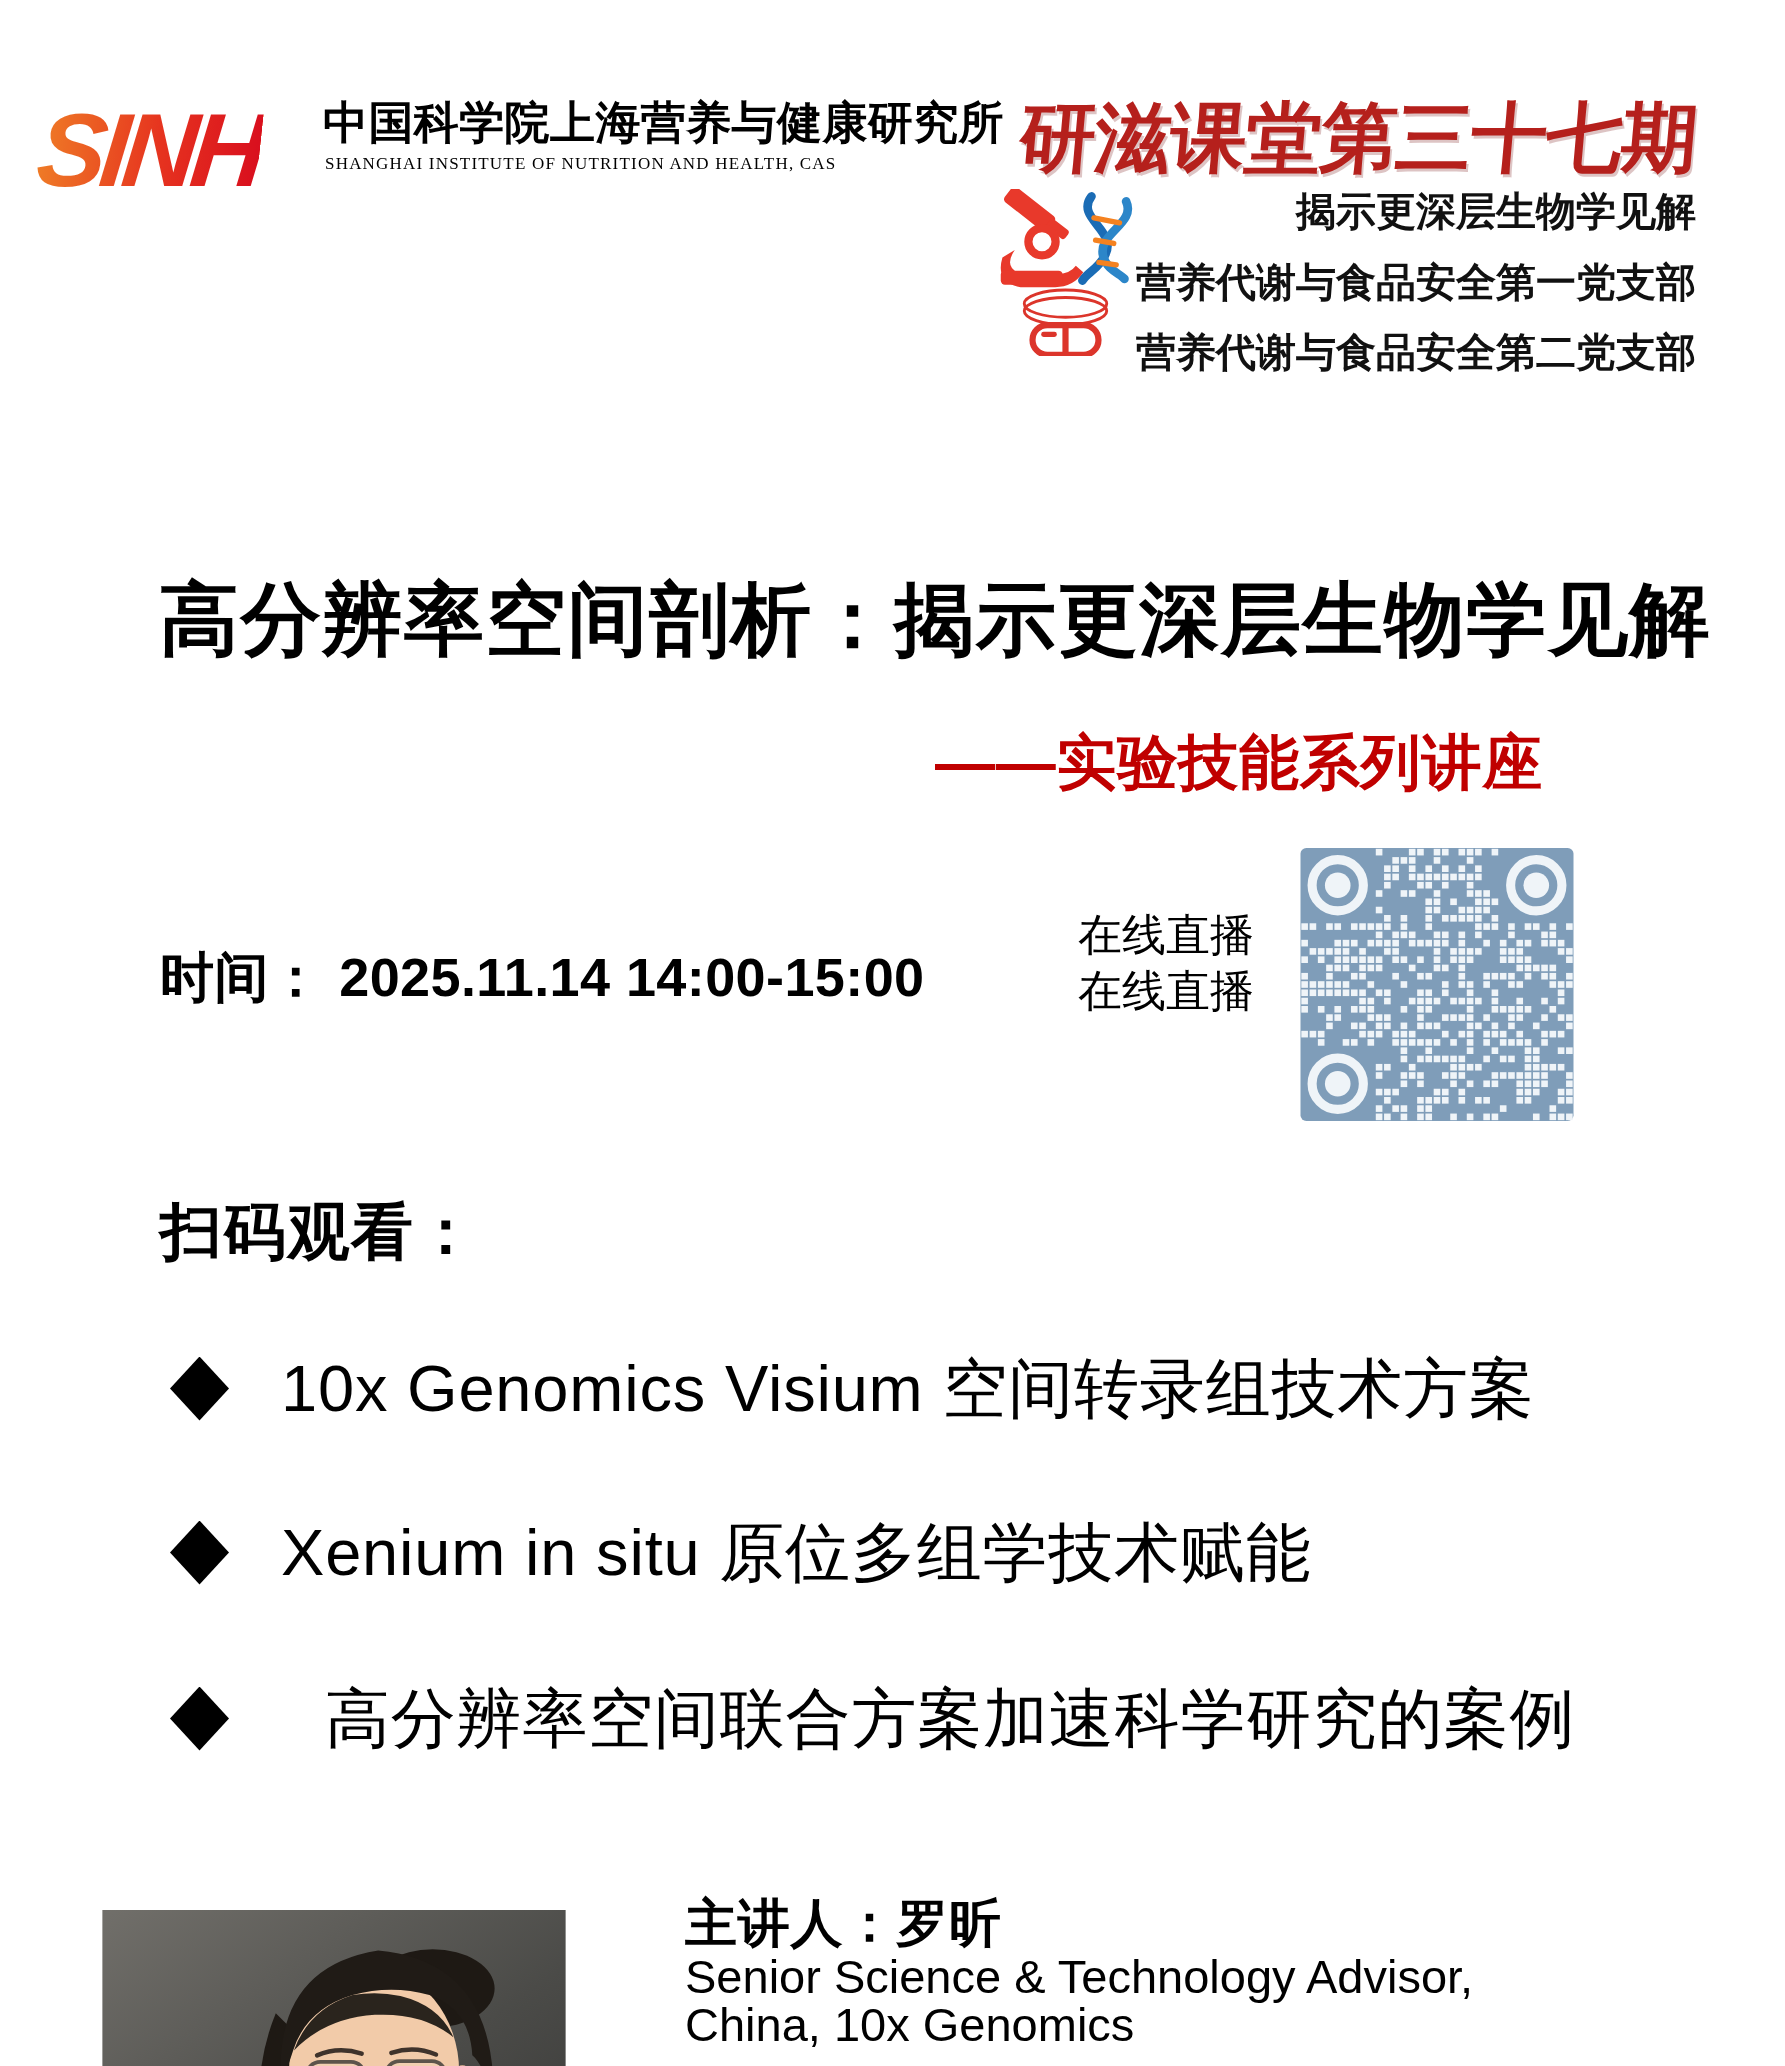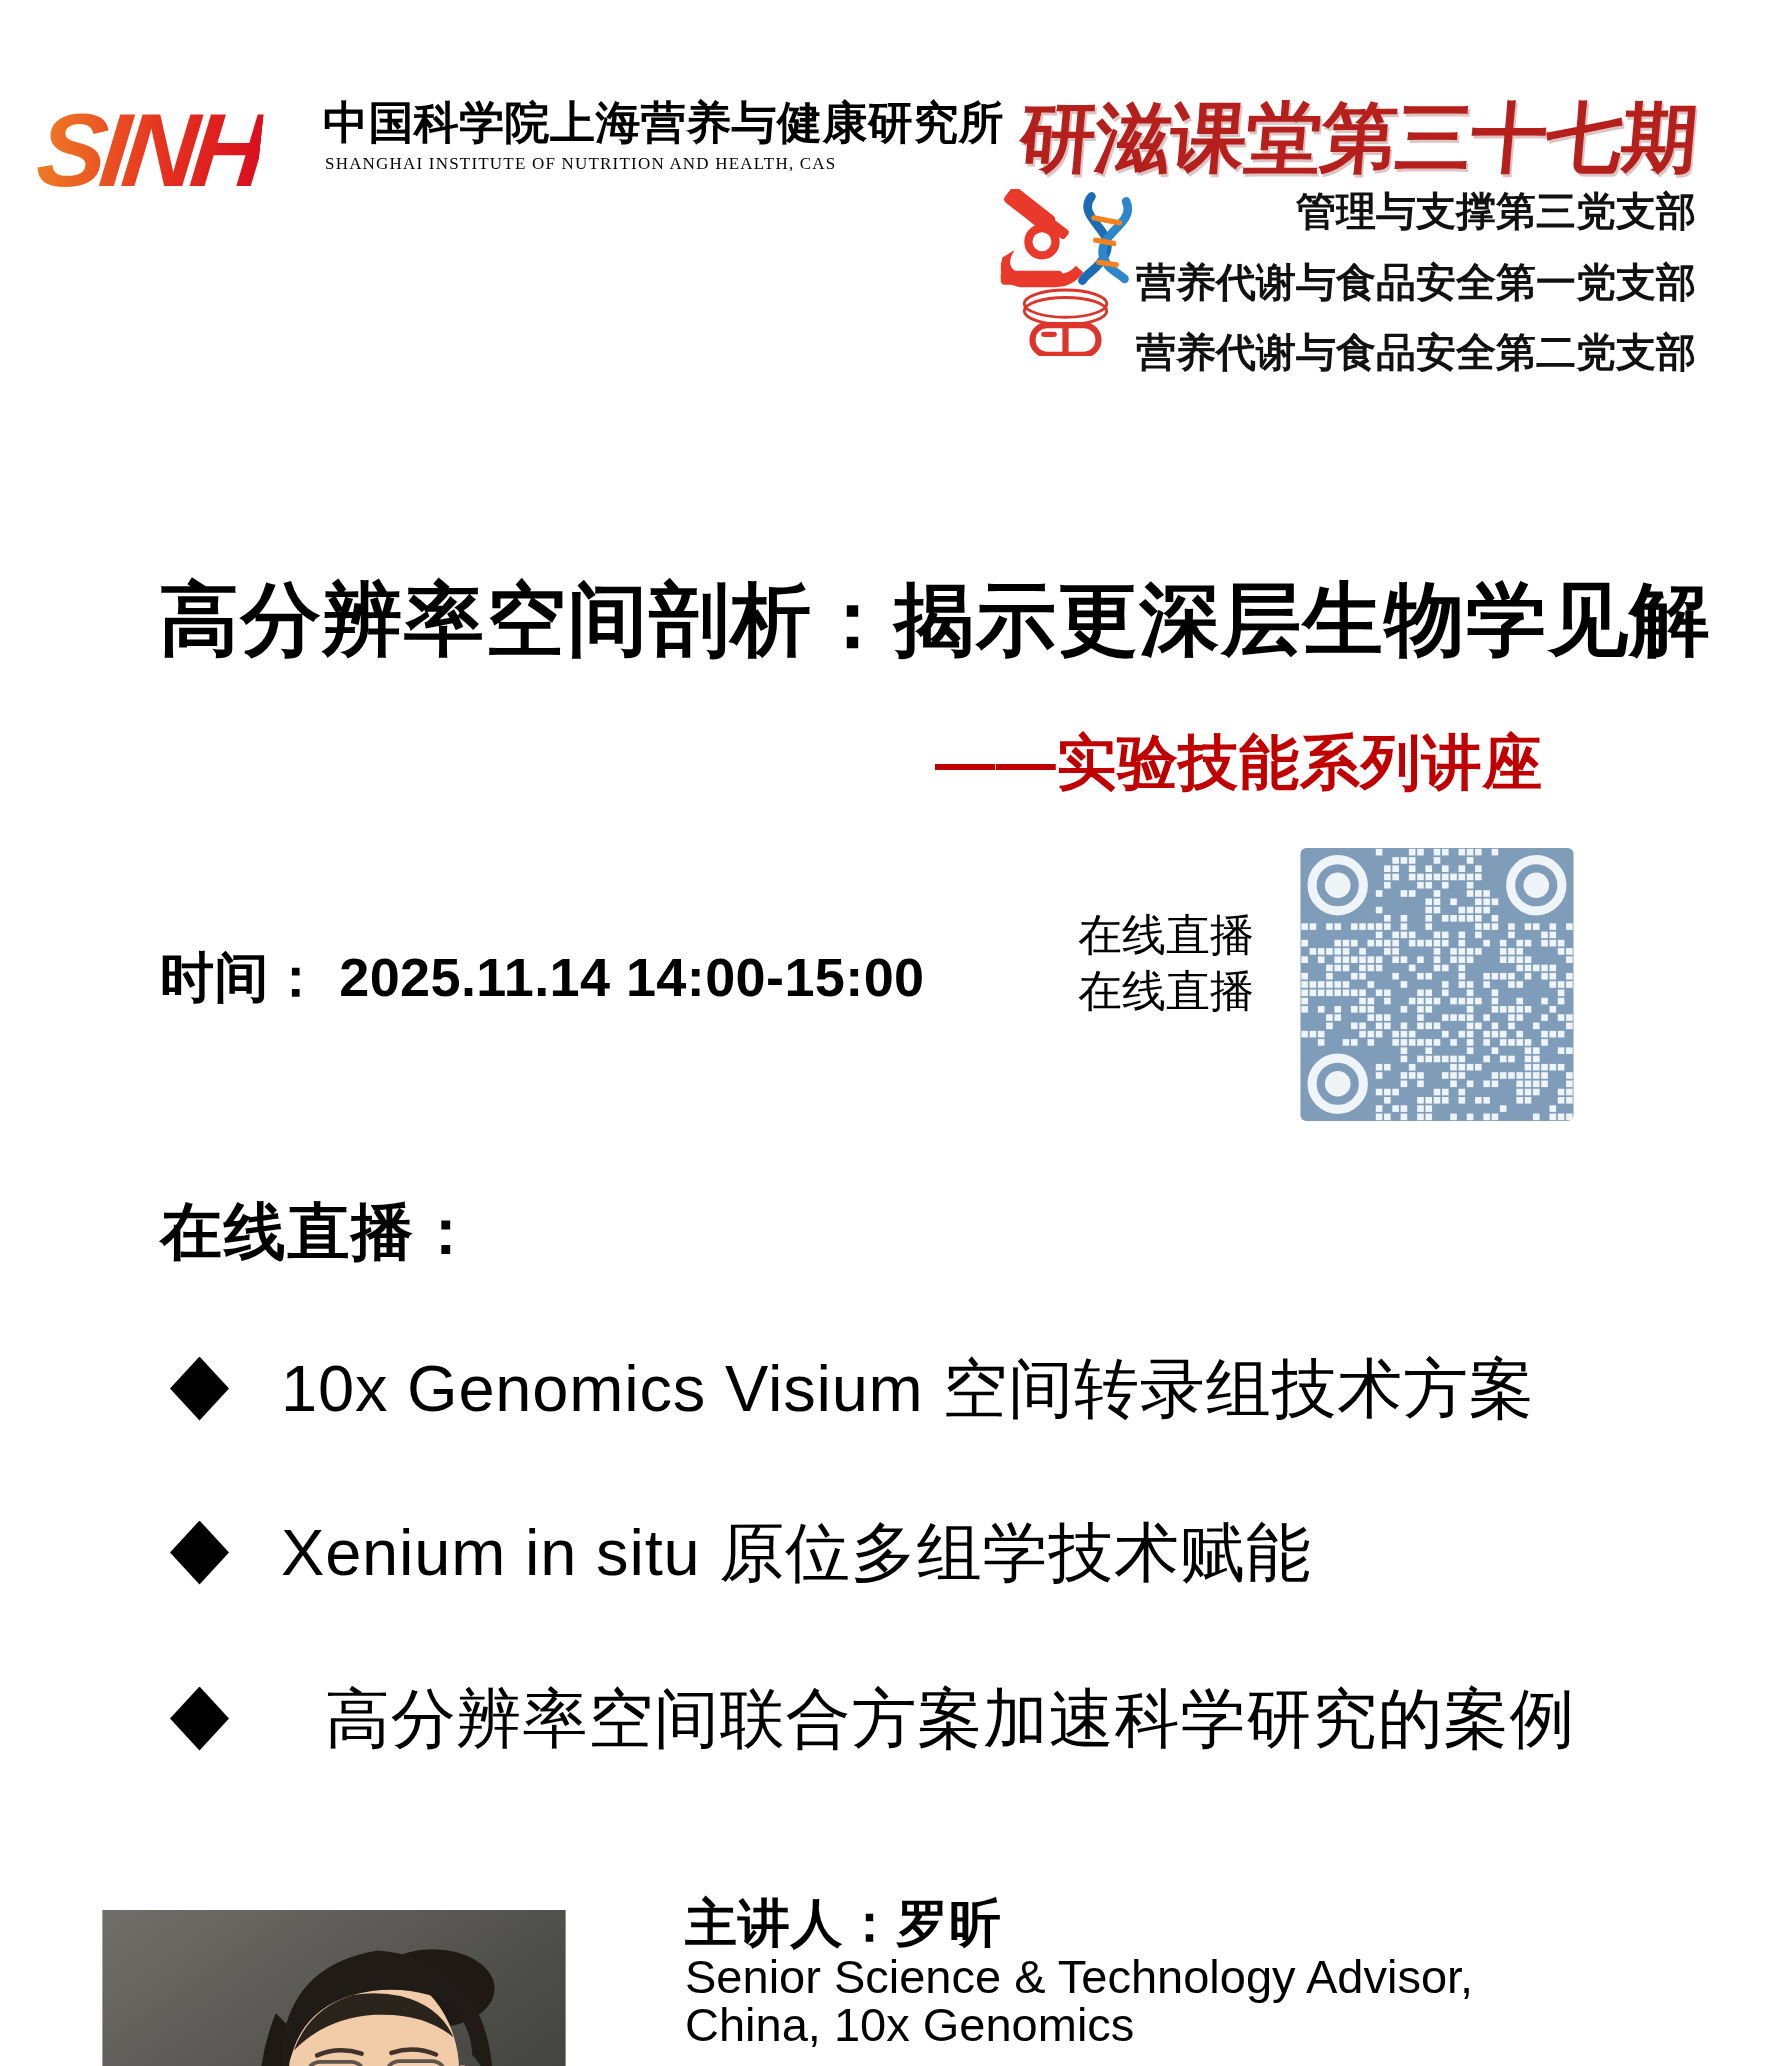--- a/index.html
+++ b/index.html
@@ -118,21 +118,21 @@
       </g>
 
       <g>
         <rect x="95" y="330" width="160" height="72" rx="36" fill="#ffffff" stroke="#dc352b" stroke-width="15"></rect>
         <line x1="175" y1="330" x2="175" y2="402" stroke="#dc352b" stroke-width="15"></line>
         <rect x="116" y="346" width="38" height="13" rx="6" fill="#dc352b"></rect>
       </g>
     </svg>
   </div>
 
-  <div class="abs branch-line branch-1 nowrap">管理与支撑第三党支部</div>
+  <div class="abs branch-line branch-1 nowrap">揭示更深层生物学见解</div>
   <div class="abs branch-line branch-2 nowrap">营养代谢与食品安全第一党支部</div>
   <div class="abs branch-line branch-3 nowrap">营养代谢与食品安全第二党支部</div>
 
   <div class="abs sub-title nowrap">——实验技能系列讲座</div>
   <div class="abs main-title nowrap">高分辨率空间剖析：揭示更深层生物学见解</div>
 
   <div class="abs time-row nowrap">
     <span>时间：</span><span class="tv">2025.11.14  14:00-15:00</span>
   </div>
 
@@ -566,21 +566,21 @@
         <rect x="642" y="642" width="16" height="16" fill="#eff4f8"></rect>
         <circle cx="90" cy="90" r="62" fill="none" stroke="#eff4f8" stroke-width="22"></circle>
         <circle cx="90" cy="90" r="31" fill="#eff4f8"></circle>
         <circle cx="570" cy="90" r="62" fill="none" stroke="#eff4f8" stroke-width="22"></circle>
         <circle cx="570" cy="90" r="31" fill="#eff4f8"></circle>
         <circle cx="90" cy="570" r="62" fill="none" stroke="#eff4f8" stroke-width="22"></circle>
         <circle cx="90" cy="570" r="31" fill="#eff4f8"></circle>
       </svg>
   </div>
 
-  <div class="abs agenda-heading nowrap">在线直播：</div>
+  <div class="abs agenda-heading nowrap">扫码观看：</div>
 
   <div class="abs agenda-row row-1">
     <span class="diamond"></span>
     <span class="agenda-text">10x Genomics Visium 空间转录组技术方案</span>
   </div>
   <div class="abs agenda-row row-2">
     <span class="diamond"></span>
     <span class="agenda-text">Xenium in situ 原位多组学技术赋能</span>
   </div>
   <div class="abs agenda-row row-3">

